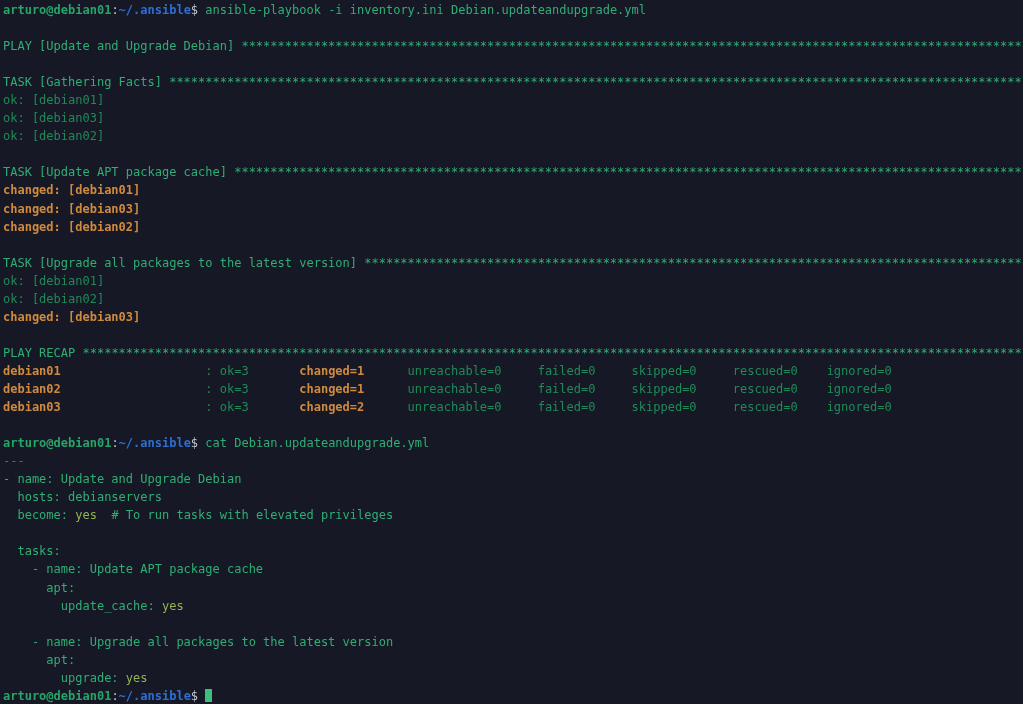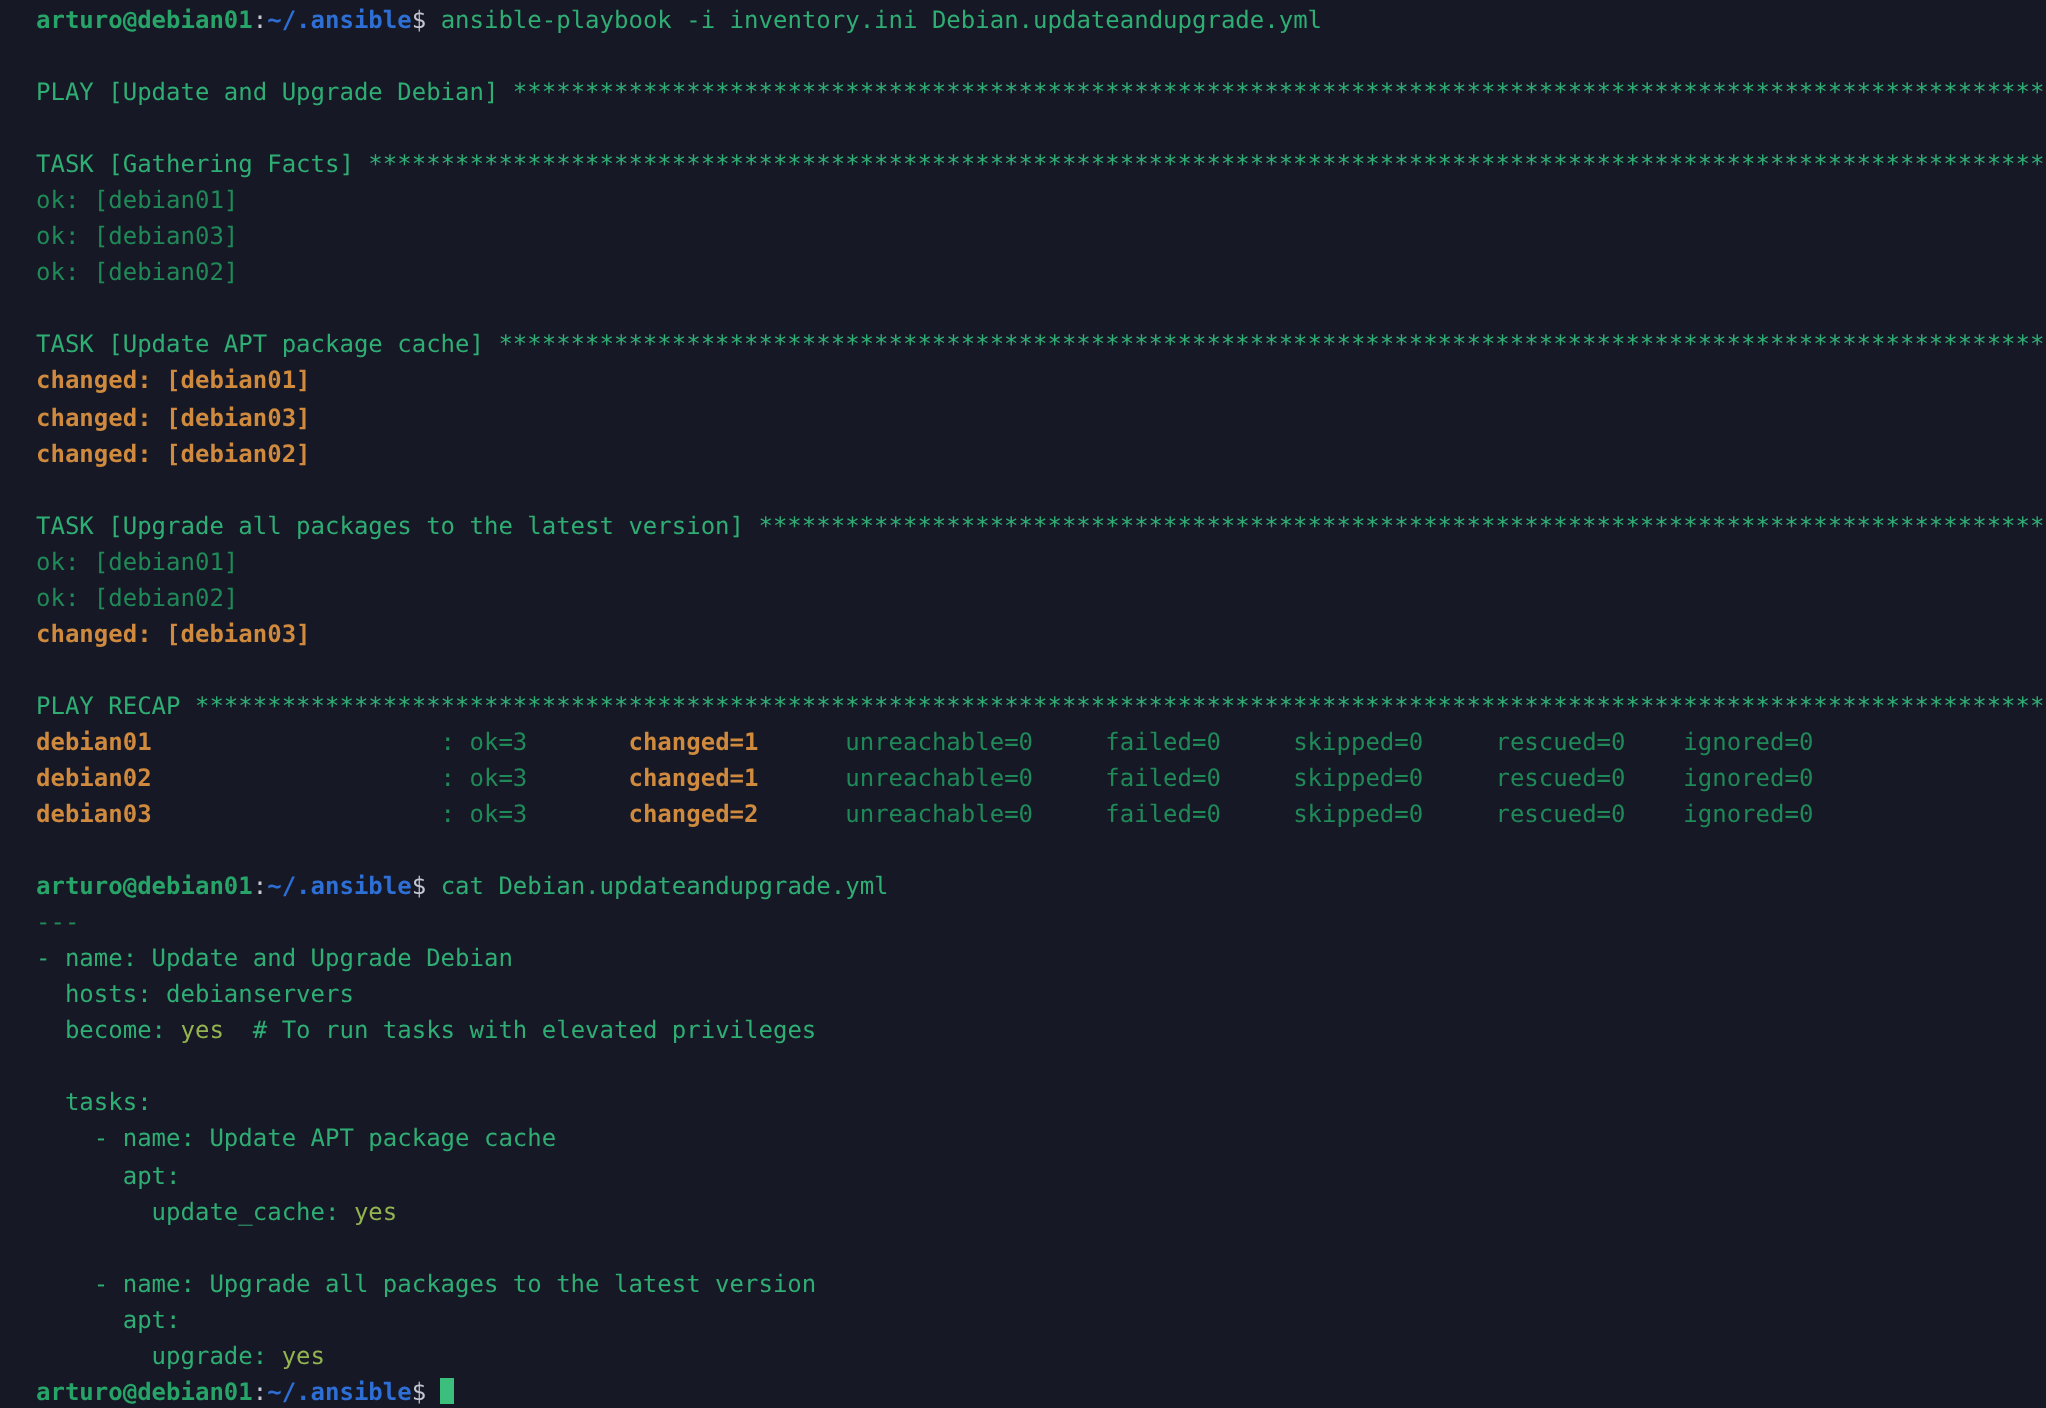--- a/index.html
+++ b/index.html
@@ -2,21 +2,21 @@
 <html><head>
 <meta charset="utf-8">
 <style>
   html,body{margin:0;padding:0;}
   body{
     width:1023px;height:704px;overflow:hidden;
     font-family:"DejaVu Sans Mono","Liberation Mono",monospace;
   }
   .terminal{
     width:1023px;height:704px;box-sizing:border-box;
-    padding:1px 0 0 18px;
+    padding:1px 0 0 3px;
     font-size:12px;line-height:18.05px;
     white-space:pre;overflow:hidden;
   }
   .line{min-height:18.05px;}
   .cursor{display:inline-block;width:7px;height:13px;vertical-align:-2px;}
 </style>
 </head>
 <body style="background: rgb(23, 24, 38);">
 
 <div class="terminal"><div class="line"><span style="color: rgb(39, 164, 104); font-weight: bold;">arturo@debian01</span><span style="color: rgb(194, 199, 209);">:</span><span style="color: rgb(45, 111, 212); font-weight: bold;">~/.ansible</span><span style="color: rgb(194, 199, 209);">$ </span><span style="color: rgb(47, 174, 116);">ansible-playbook -i inventory.ini Debian.updateandupgrade.yml</span></div><div class="line"></div><div class="line"><span style="color: rgb(47, 174, 116);">PLAY [Update and Upgrade Debian] </span><span style="color: rgb(47, 174, 116);">******************************************************************************************************************************************************</span></div><div class="line"></div><div class="line"><span style="color: rgb(47, 174, 116);">TASK [Gathering Facts] </span><span style="color: rgb(47, 174, 116);">******************************************************************************************************************************************************</span></div><div class="line"><span style="color: rgb(31, 138, 88);">ok: [debian01]</span></div><div class="line"><span style="color: rgb(31, 138, 88);">ok: [debian03]</span></div><div class="line"><span style="color: rgb(31, 138, 88);">ok: [debian02]</span></div><div class="line"></div><div class="line"><span style="color: rgb(47, 174, 116);">TASK [Update APT package cache] </span><span style="color: rgb(47, 174, 116);">******************************************************************************************************************************************************</span></div><div class="line"><span style="color: rgb(207, 138, 61); font-weight: bold;">changed: [debian01]</span></div><div class="line"><span style="color: rgb(207, 138, 61); font-weight: bold;">changed: [debian03]</span></div><div class="line"><span style="color: rgb(207, 138, 61); font-weight: bold;">changed: [debian02]</span></div><div class="line"></div><div class="line"><span style="color: rgb(47, 174, 116);">TASK [Upgrade all packages to the latest version] </span><span style="color: rgb(47, 174, 116);">******************************************************************************************************************************************************</span></div><div class="line"><span style="color: rgb(31, 138, 88);">ok: [debian01]</span></div><div class="line"><span style="color: rgb(31, 138, 88);">ok: [debian02]</span></div><div class="line"><span style="color: rgb(207, 138, 61); font-weight: bold;">changed: [debian03]</span></div><div class="line"></div><div class="line"><span style="color: rgb(47, 174, 116);">PLAY RECAP </span><span style="color: rgb(47, 174, 116);">******************************************************************************************************************************************************</span></div><div class="line"><span style="color: rgb(207, 138, 61); font-weight: bold;">debian01</span><span style="color: rgb(31, 138, 88);">                    : </span><span style="color: rgb(31, 138, 88);">ok=3       </span><span style="color: rgb(207, 138, 61); font-weight: bold;">changed=1</span><span style="color: rgb(31, 138, 88);">      unreachable=0     failed=0     skipped=0     rescued=0    ignored=0</span></div><div class="line"><span style="color: rgb(207, 138, 61); font-weight: bold;">debian02</span><span style="color: rgb(31, 138, 88);">                    : </span><span style="color: rgb(31, 138, 88);">ok=3       </span><span style="color: rgb(207, 138, 61); font-weight: bold;">changed=1</span><span style="color: rgb(31, 138, 88);">      unreachable=0     failed=0     skipped=0     rescued=0    ignored=0</span></div><div class="line"><span style="color: rgb(207, 138, 61); font-weight: bold;">debian03</span><span style="color: rgb(31, 138, 88);">                    : </span><span style="color: rgb(31, 138, 88);">ok=3       </span><span style="color: rgb(207, 138, 61); font-weight: bold;">changed=2</span><span style="color: rgb(31, 138, 88);">      unreachable=0     failed=0     skipped=0     rescued=0    ignored=0</span></div><div class="line"></div><div class="line"><span style="color: rgb(39, 164, 104); font-weight: bold;">arturo@debian01</span><span style="color: rgb(194, 199, 209);">:</span><span style="color: rgb(45, 111, 212); font-weight: bold;">~/.ansible</span><span style="color: rgb(194, 199, 209);">$ </span><span style="color: rgb(47, 174, 116);">cat Debian.updateandupgrade.yml</span></div><div class="line"><span style="color: rgb(31, 138, 88);">---</span></div><div class="line"><span style="color: rgb(47, 174, 116);">- name: Update and Upgrade Debian</span></div><div class="line"><span style="color: rgb(47, 174, 116);">  hosts: debianservers</span></div><div class="line"><span style="color: rgb(47, 174, 116);">  become: </span><span style="color: rgb(147, 180, 78);">yes</span><span style="color: rgb(47, 174, 116);">  # To run tasks with elevated privileges</span></div><div class="line"></div><div class="line"><span style="color: rgb(47, 174, 116);">  tasks:</span></div><div class="line"><span style="color: rgb(47, 174, 116);">    - name: Update APT package cache</span></div><div class="line"><span style="color: rgb(47, 174, 116);">      apt:</span></div><div class="line"><span style="color: rgb(47, 174, 116);">        update_cache: </span><span style="color: rgb(147, 180, 78);">yes</span></div><div class="line"></div><div class="line"><span style="color: rgb(47, 174, 116);">    - name: Upgrade all packages to the latest version</span></div><div class="line"><span style="color: rgb(47, 174, 116);">      apt:</span></div><div class="line"><span style="color: rgb(47, 174, 116);">        upgrade: </span><span style="color: rgb(147, 180, 78);">yes</span></div><div class="line"><span style="color: rgb(39, 164, 104); font-weight: bold;">arturo@debian01</span><span style="color: rgb(194, 199, 209);">:</span><span style="color: rgb(45, 111, 212); font-weight: bold;">~/.ansible</span><span style="color: rgb(194, 199, 209);">$ </span><span class="cursor" style="background: rgb(60, 191, 124);"></span></div></div>

